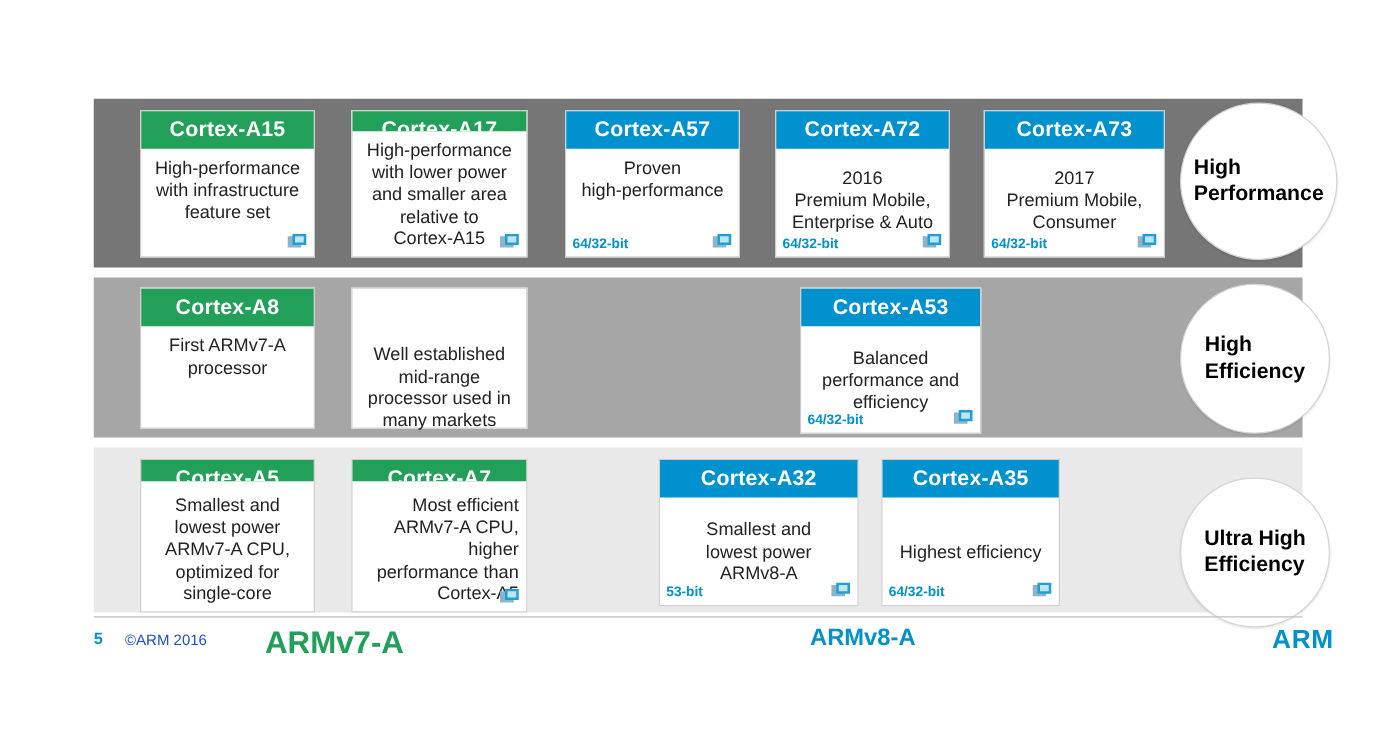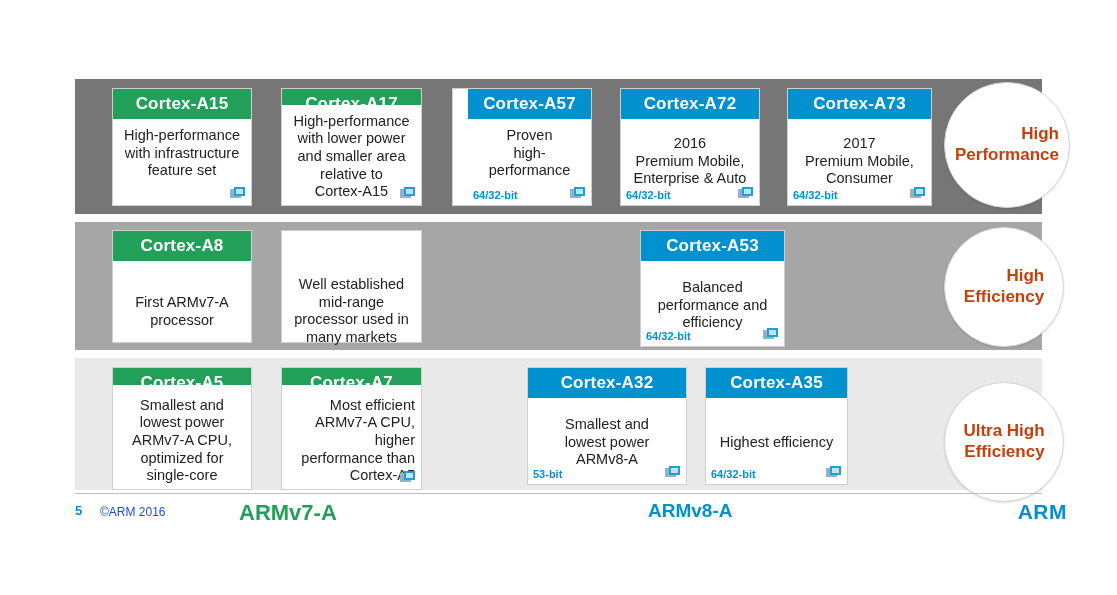--- a/index.html
+++ b/index.html
@@ -108,22 +108,22 @@
   
   .circle {
     position: absolute;
     border-radius: 50%;
     background: #ffffff;
     border: 1px solid #d5d5d5;
     box-shadow: 0 1px 2px rgba(0,0,0,0.12);
     display: flex;
     align-items: center;
     justify-content: center;
-    text-align: right;
-    color: #c2410c;
+    text-align: left;
+    color: #000000;
     font-size: 17px;
     font-weight: bold;
     line-height: 1.22;
     white-space: pre-line;
   }
   #circle-high-performance { left: 944px; top: 82px;  width: 124px; height: 124px; }
   #circle-high-efficiency  { left: 944px; top: 227px; width: 118px; height: 118px; }
   #circle-ultra-high-efficiency { left: 944px; top: 382px; width: 118px; height: 118px; }
 
   
@@ -145,23 +145,23 @@
   }
   #copyright {
     position: absolute;
     left: 100px;
     top: 505px;
     font-size: 12px;
     color: #1d4ed8;
   }
   #label-armv7 {
     position: absolute;
-    left: 239px;
+    left: 212px;
     top: 500px;
-    font-size: 22px;
+    font-size: 25px;
     font-weight: bold;
     color: #22a05a;
   }
   #label-armv8 {
     position: absolute;
     left: 648px;
     top: 500px;
     font-size: 19px;
     font-weight: bold;
     color: #0091ce;
@@ -219,21 +219,21 @@
 relative to
 Cortex-A15</span>
       <svg class="chip-icon" viewBox="0 0 16 14">
         <rect x="0" y="2" width="11" height="9" fill="#8fb3c9"></rect>
         <rect x="4" y="0" width="11" height="9" fill="#1f9fd4"></rect>
         <rect x="6" y="2" width="7" height="5" fill="#bfe4f4"></rect>
       </svg>
     </div>
   </div>
 
-  <div class="card" style="left:452px; top:88px; width:140px; height:118px;padding-left:15px;">
+  <div class="card" style="left:452px; top:88px; width:140px; height:118px;">
     <div class="card-title blue">Cortex-A57</div>
     <div class="card-body">
       <span class="desc" style="display:block; ">Proven
 high-performance</span>
       <span class="card-bits">64/32-bit</span>
       <svg class="chip-icon" viewBox="0 0 16 14">
         <rect x="0" y="2" width="11" height="9" fill="#8fb3c9"></rect>
         <rect x="4" y="0" width="11" height="9" fill="#1f9fd4"></rect>
         <rect x="6" y="2" width="7" height="5" fill="#bfe4f4"></rect>
       </svg>
@@ -275,21 +275,21 @@
 Performance</span>
   </div>
 
   <div class="band" id="band-high-efficiency">
     <div class="band-inner"></div>
   </div>
 
   <div class="card" style="left:112px; top:230px; width:140px; height:113px;">
     <div class="card-title green">Cortex-A8</div>
     <div class="card-body">
-      <span class="desc" style="display:block; margin-top:25px;">First ARMv7-A
+      <span class="desc" style="display:block; ">First ARMv7-A
 processor</span>
     </div>
   </div>
 
   <div class="card" style="left:281px; top:230px; width:141px; height:113px;gap:29px;">
     <div class="card-title green">Cortex-A9</div>
     <div class="card-body">
       <span class="desc" style="display:block; margin-top:8px;">Well established
 mid-range
 processor used in

